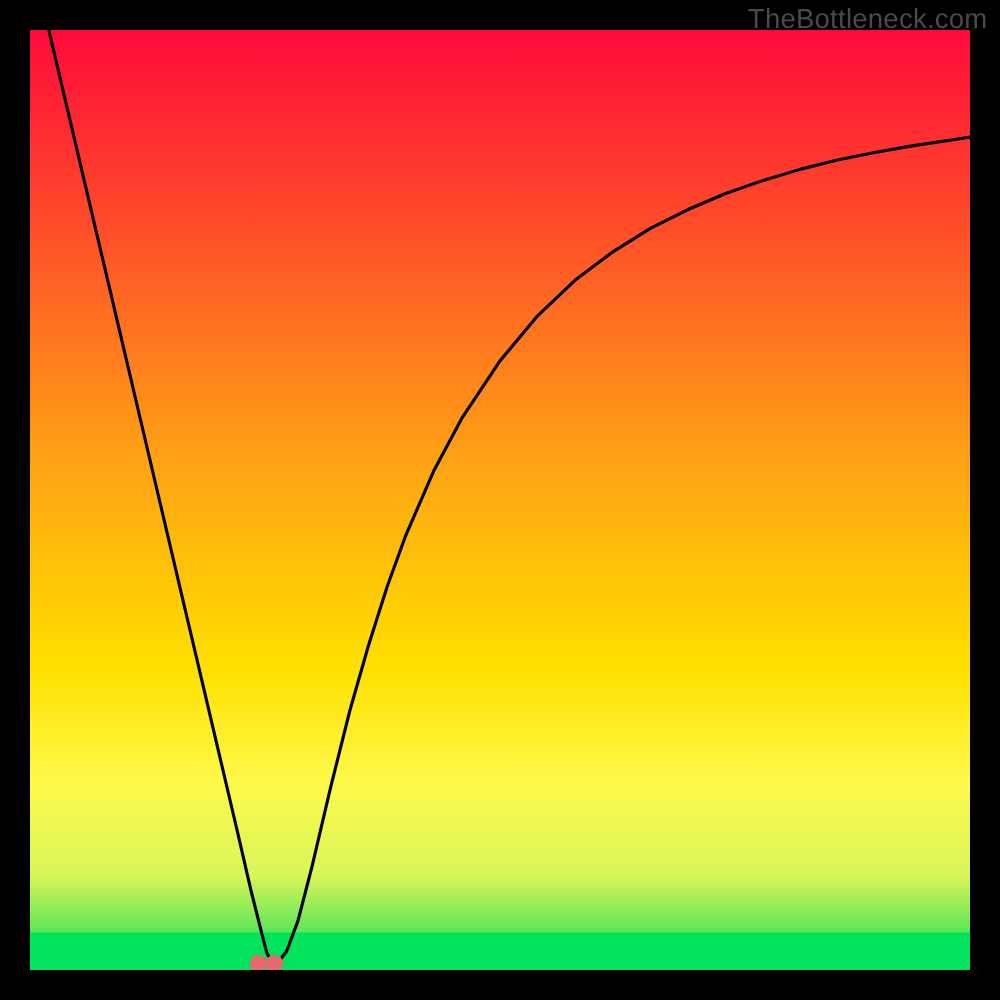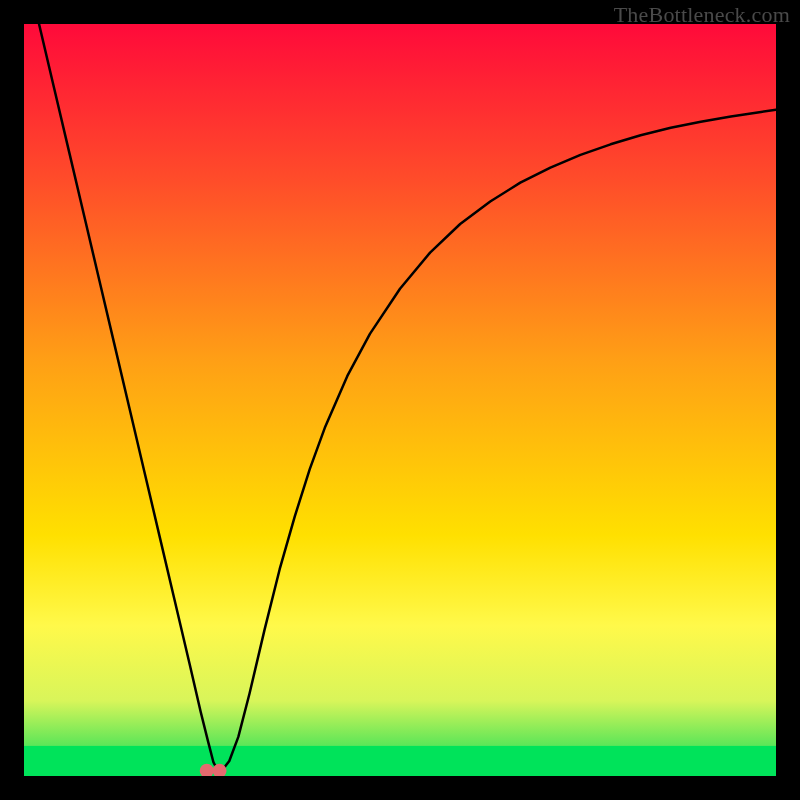--- a/index.html
+++ b/index.html
@@ -28,21 +28,20 @@
   }
   .watermark {
     position: absolute;
     top: 2px;
     right: 10px;
     color: #4a4a4a;
     font-size: 22px;
     font-weight: 500;
     letter-spacing: 0.2px;
     user-select: none;
-    font-family: Liberation Serif, serif;
   }
   svg { display: block; }
 </style>
 </head>
 <body>
 
 <div class="frame">
   <svg class="plot" viewBox="0 0 752 752">
     <defs>
       <linearGradient id="bg-grad" x1="0" y1="0" x2="0" y2="1">

